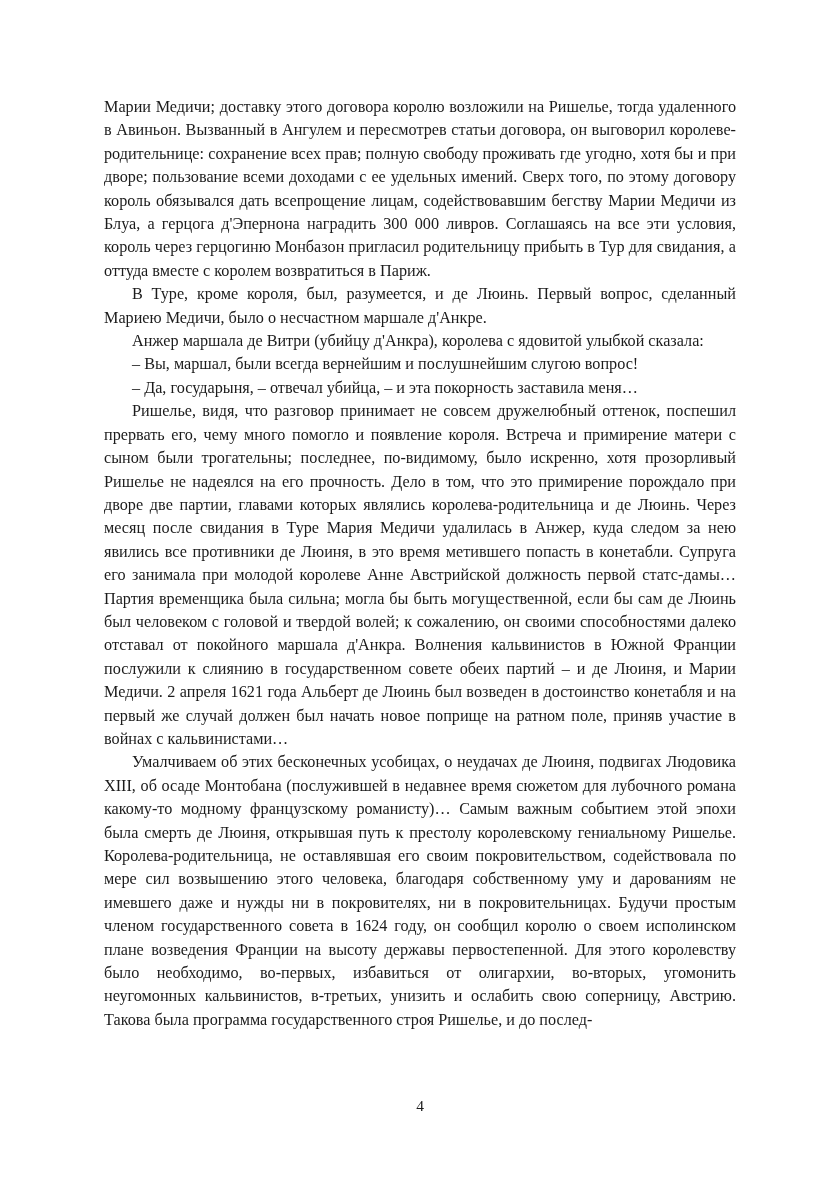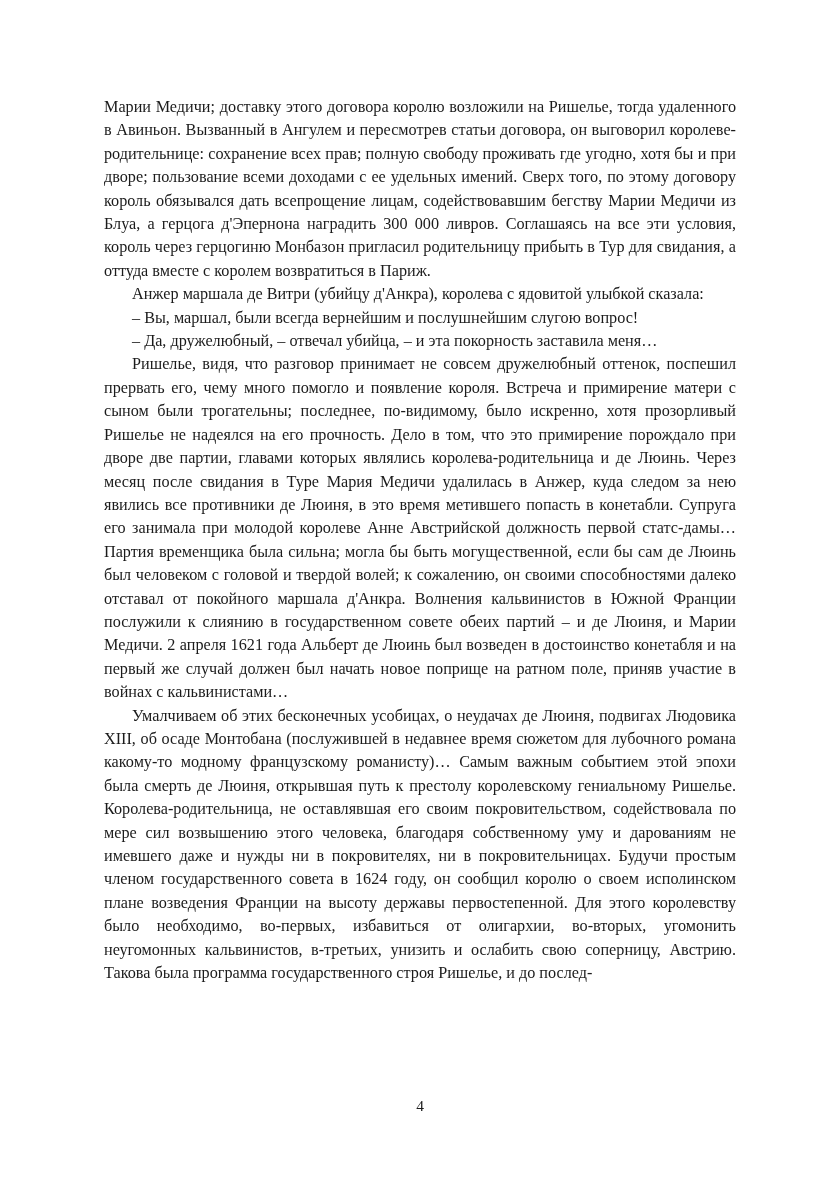--- a/index.html
+++ b/index.html
@@ -47,20 +47,21 @@
     font-size: 15.5px;
     color: #1b1b1b;
   }
 </style>
 </head>
 <body>
 
 <div class="page">
   <div class="body-text">
     <p>Марии Медичи; доставку этого договора королю возложили на Ришелье, тогда удаленного в Авиньон. Вызванный в Ангулем и пересмотрев статьи договора, он выговорил королеве-родительнице: сохранение всех прав; полную свободу проживать где угодно, хотя бы и при дворе; пользование всеми доходами с ее удельных имений. Сверх того, по этому договору король обязывался дать всепрощение лицам, содействовавшим бегству Марии Медичи из Блуа, а герцога д'Эпернона наградить 300 000 ливров. Соглашаясь на все эти условия, король через герцогиню Монбазон пригласил родительницу прибыть в Тур для свидания, а оттуда вместе с королем возвратиться в Париж.</p>
+    <p class="indent">В Туре, кроме короля, был, разумеется, и де Люинь. Первый вопрос, сделанный Мариею Медичи, было о несчастном маршале д'Анкре.</p>
     <p class="indent">Анжер маршала де Витри (убийцу д'Анкра), королева с ядовитой улыбкой сказала:</p>
     <p class="indent">– Вы, маршал, были всегда вернейшим и послушнейшим слугою вопрос!</p>
-    <p class="indent">– Да, дружелюбный, – отвечал убийца, – и эта покорность заставила меня…</p>
+    <p class="indent">– Да, государыня, – отвечал убийца, – и эта покорность заставила меня…</p>
     <p class="indent">Ришелье, видя, что разговор принимает не совсем дружелюбный оттенок, поспешил прервать его, чему много помогло и появление короля. Встреча и примирение матери с сыном были трогательны; последнее, по-видимому, было искренно, хотя прозорливый Ришелье не надеялся на его прочность. Дело в том, что это примирение порождало при дворе две партии, главами которых являлись королева-родительница и де Люинь. Через месяц после свидания в Туре Мария Медичи удалилась в Анжер, куда следом за нею явились все противники де Люиня, в это время метившего попасть в конетабли. Супруга его занимала при молодой королеве Анне Австрийской должность первой статс-дамы… Партия временщика была сильна; могла бы быть могущественной, если бы сам де Люинь был человеком с головой и твердой волей; к сожалению, он своими способностями далеко отставал от покойного маршала д'Анкра. Волнения кальвинистов в Южной Франции послужили к слиянию в государственном совете обеих партий – и де Люиня, и Марии Медичи. 2 апреля 1621 года Альберт де Люинь был возведен в достоинство конетабля и на первый же случай должен был начать новое поприще на ратном поле, приняв участие в войнах с кальвинистами…</p>
     <p class="indent">Умалчиваем об этих бесконечных усобицах, о неудачах де Люиня, подвигах Людовика XIII, об осаде Монтобана (послужившей в недавнее время сюжетом для лубочного романа какому-то модному французскому романисту)… Самым важным событием этой эпохи была смерть де Люиня, открывшая путь к престолу королевскому гениальному Ришелье. Королева-родительница, не оставлявшая его своим покровительством, содействовала по мере сил возвышению этого человека, благодаря собственному уму и дарованиям не имевшего даже и нужды ни в покровителях, ни в покровительницах. Будучи простым членом государственного совета в 1624 году, он сообщил королю о своем исполинском плане возведения Франции на высоту державы первостепенной. Для этого королевству было необходимо, во-первых, избавиться от олигархии, во-вторых, угомонить неугомонных кальвинистов, в-третьих, унизить и ослабить свою соперницу, Австрию. Такова была программа государственного строя Ришелье, и до послед-</p>
   </div>
   <div class="page-number">4</div>
 </div>
 
 </body></html>

